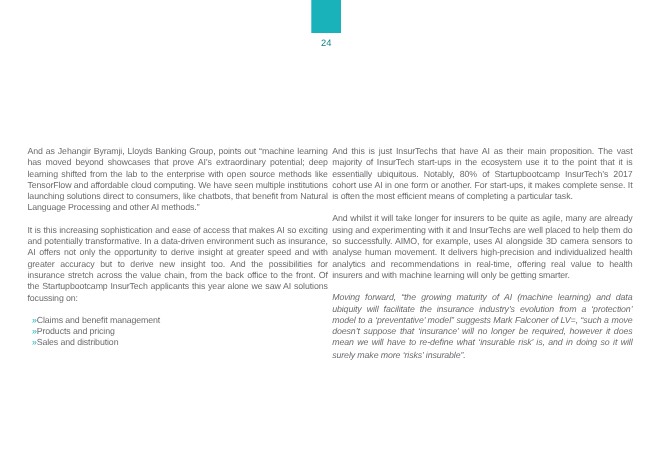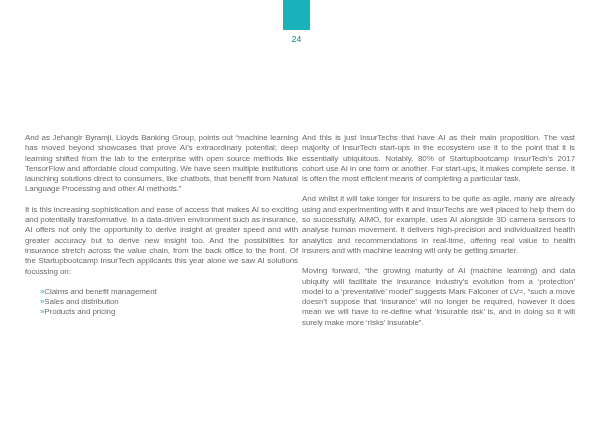--- a/index.html
+++ b/index.html
@@ -46,24 +46,25 @@
     font-size: 8px;
     line-height: 10.3px;
     letter-spacing: -0.1px;
   }
   .para {
     margin: 0 0 10px 0;
     text-align: justify;
   }
   .para:last-child {
     margin-bottom: 0;
+    font-style: italic;
   }
   .bullet-list {
     list-style: none;
-    margin: 1px 0 0 15px;
+    margin: 1px 0 0 4px;
     padding: 0;
   }
   .bullet-list li {
     padding-left: 8px;
     text-indent: -8px;
   }
   .glyph {
     color: var(--accent, #1ab2ba);
   }
 </style>
@@ -76,22 +77,22 @@
     <span>24</span>
   </div>
 
   <div class="columns">
 
     <div class="column">
       <p class="para">And as Jehangir Byramji, Lloyds Banking Group, points out “machine learning has moved beyond showcases that prove AI’s extraordinary potential; deep learning shifted from the lab to the enterprise with open source methods like TensorFlow and affordable cloud computing. We have seen multiple institutions launching solutions direct to consumers, like chatbots, that benefit from Natural Language Processing and other AI methods.”</p>
       <p class="para">It is this increasing sophistication and ease of access that makes AI so exciting and potentially transformative. In a data-driven environment such as insurance, AI offers not only the opportunity to derive insight at greater speed and with greater accuracy but to derive new insight too. And the possibilities for insurance stretch across the value chain, from the back office to the front. Of the Startupbootcamp InsurTech applicants this year alone we saw AI solutions focussing on:</p>
       <ul class="bullet-list">
           <li><span class="glyph">»</span>Claims and benefit management</li>
+          <li><span class="glyph">»</span>Products and pricing</li>
           <li><span class="glyph">»</span>Sales and distribution</li>
-          <li><span class="glyph">»</span>Products and pricing</li>
         </ul>
     </div>
 
     <div class="column">
       <p class="para">And this is just InsurTechs that have AI as their main proposition. The vast majority of InsurTech start-ups in the ecosystem use it to the point that it is essentially ubiquitous. Notably, 80% of Startupbootcamp InsurTech’s 2017 cohort use AI in one form or another. For start-ups, it makes complete sense. It is often the most efficient means of completing a particular task.</p>
       <p class="para">And whilst it will take longer for insurers to be quite as agile, many are already using and experimenting with it and InsurTechs are well placed to help them do so successfully. AIMO, for example, uses AI alongside 3D camera sensors to analyse human movement. It delivers high-precision and individualized health analytics and recommendations in real-time, offering real value to health insurers and with machine learning will only be getting smarter.</p>
       <p class="para">Moving forward, “the growing maturity of AI (machine learning) and data ubiquity will facilitate the insurance industry’s evolution from a ‘protection’ model to a ‘preventative’ model” suggests Mark Falconer of LV=, “such a move doesn’t suppose that ‘insurance’ will no longer be required, however it does mean we will have to re-define what ‘insurable risk’ is, and in doing so it will surely make more ‘risks’ insurable”.</p>
     </div>
 
   </div>

